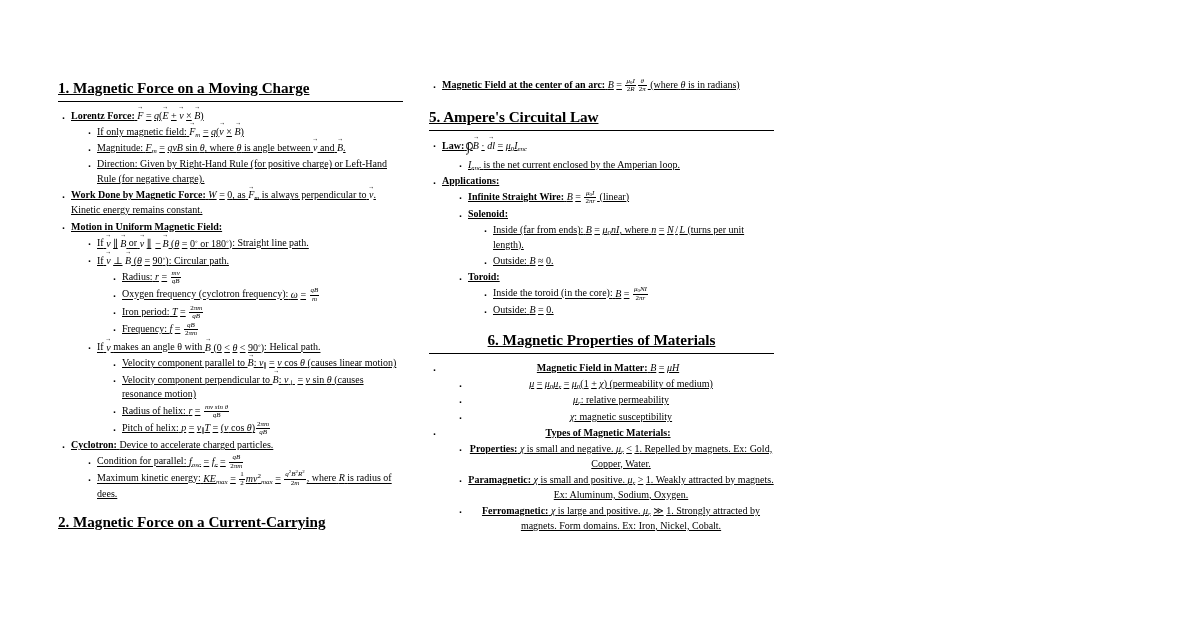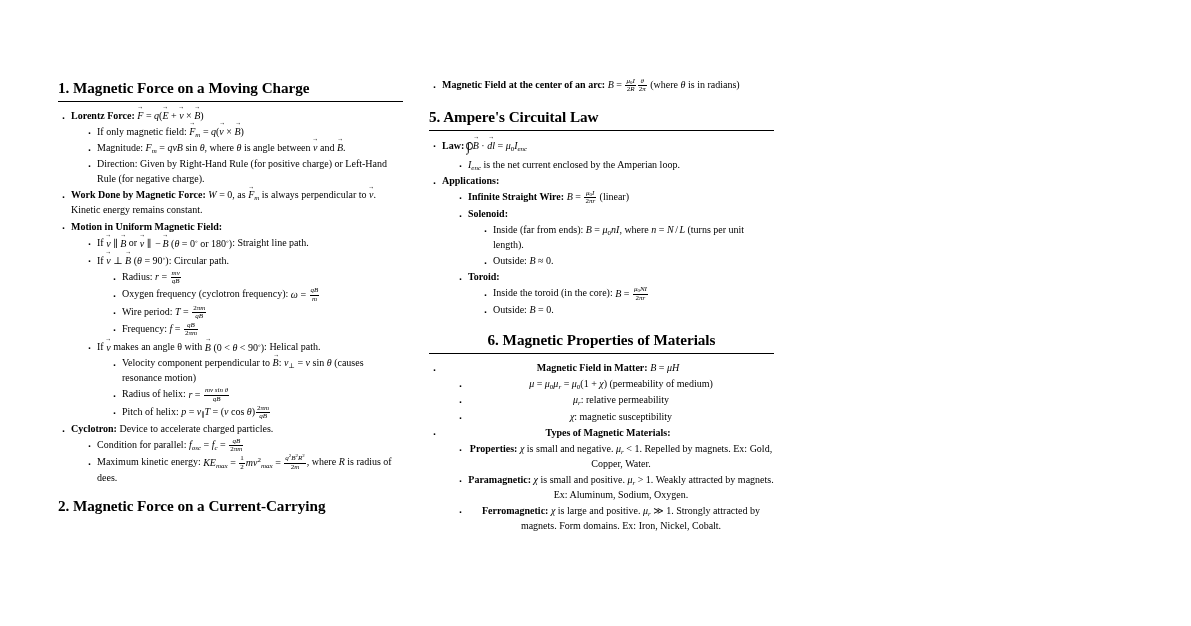--- a/index.html
+++ b/index.html
@@ -23,20 +23,21 @@
   .columns {
     position: absolute;
     left: 0;
     top: 0;
     width: 1191px;
     height: 626px;
     display: flex;
     gap: 26px;
     padding-top: 78px;
     box-sizing: border-box;
+    text-decoration: underline;
   }
   .col {
     width: 345px;
     box-sizing: border-box;
   }
   .col-left { margin-left: 58px; }
   .col-right { margin-left: 0px; }
 
   h2.section-heading {
     font-size: 15.2px;
@@ -213,37 +214,43 @@
                 <ul class="lvl3">
                   <li>
                     <span>Radius:</span>
                     <span class="m">r<span class="op">=</span><span class="frac"><span class="num">mv</span><span class="den">qB</span></span></span>
                   </li>
                   <li>
                     <span>Oxygen frequency (cyclotron frequency):</span>
                     <span class="m">ω<span class="op">=</span><span class="frac"><span class="num">qB</span><span class="den">m</span></span></span>
                   </li>
                   <li>
-                    <span>Wire period:</span>
+                    <span>Iron period:</span>
                     <span class="m">T<span class="op">=</span><span class="frac"><span class="num"><span class="mr">2</span>πm</span><span class="den">qB</span></span></span>
                   </li>
                   <li>
                     <span>Frequency:</span>
                     <span class="m">f<span class="op">=</span><span class="frac"><span class="num">qB</span><span class="den"><span class="mr">2</span>πm</span></span></span>
                   </li>
                 </ul>
               </li>
 
               <li>
                 <span>If</span>
                 <span class="m"><span class="vec">v</span></span>
                 <span>makes an angle θ with</span>
                 <span class="m"><span class="vec">B</span></span>
                 <span class="m"><span class="par">(</span><span class="mr">0</span><span class="op">&lt;</span>θ<span class="op">&lt;</span><span class="mr">90</span><span class="deg">◦</span><span class="par">)</span></span><span>: Helical path.</span>
                 <ul class="lvl3">
+                  <li>
+                    <span>Velocity component parallel to</span>
+                    <span class="m"><span class="vec">B</span></span>:
+                    <span class="m">v<sub class="n">∥</sub><span class="op">=</span>v<span class="mr">&nbsp;cos&nbsp;</span>θ</span>
+                    <span>(causes linear motion)</span>
+                  </li>
                   <li>
                     <span>Velocity component perpendicular to</span>
                     <span class="m"><span class="vec">B</span></span>:
                     <span class="m">v<sub class="n">⊥</sub><span class="op">=</span>v<span class="mr">&nbsp;sin&nbsp;</span>θ</span>
                     <span>(causes resonance motion)</span>
                   </li>
                   <li>
                     <span>Radius of helix:</span>
                     <span class="m">r<span class="op">=</span><span class="frac"><span class="num">mv&nbsp;sin&nbsp;θ</span><span class="den">qB</span></span></span>
                   </li>

